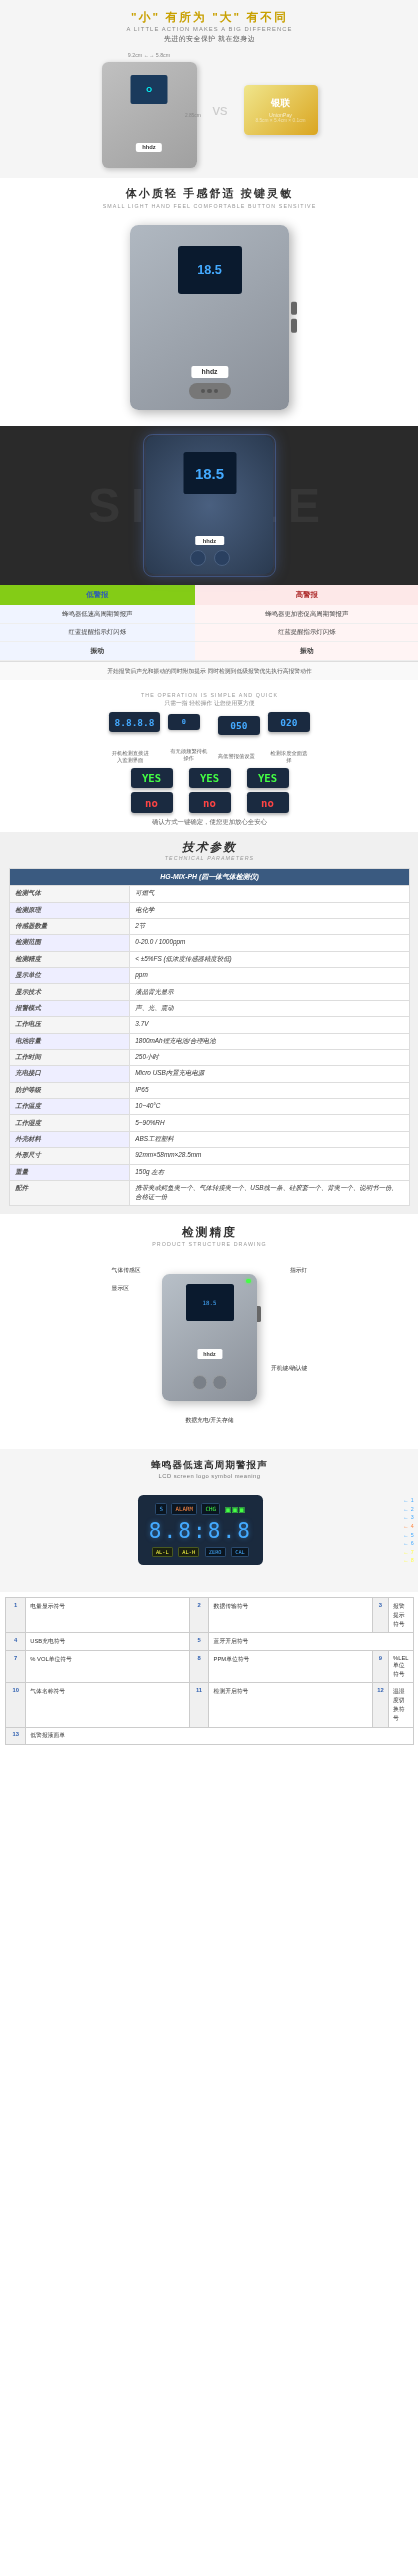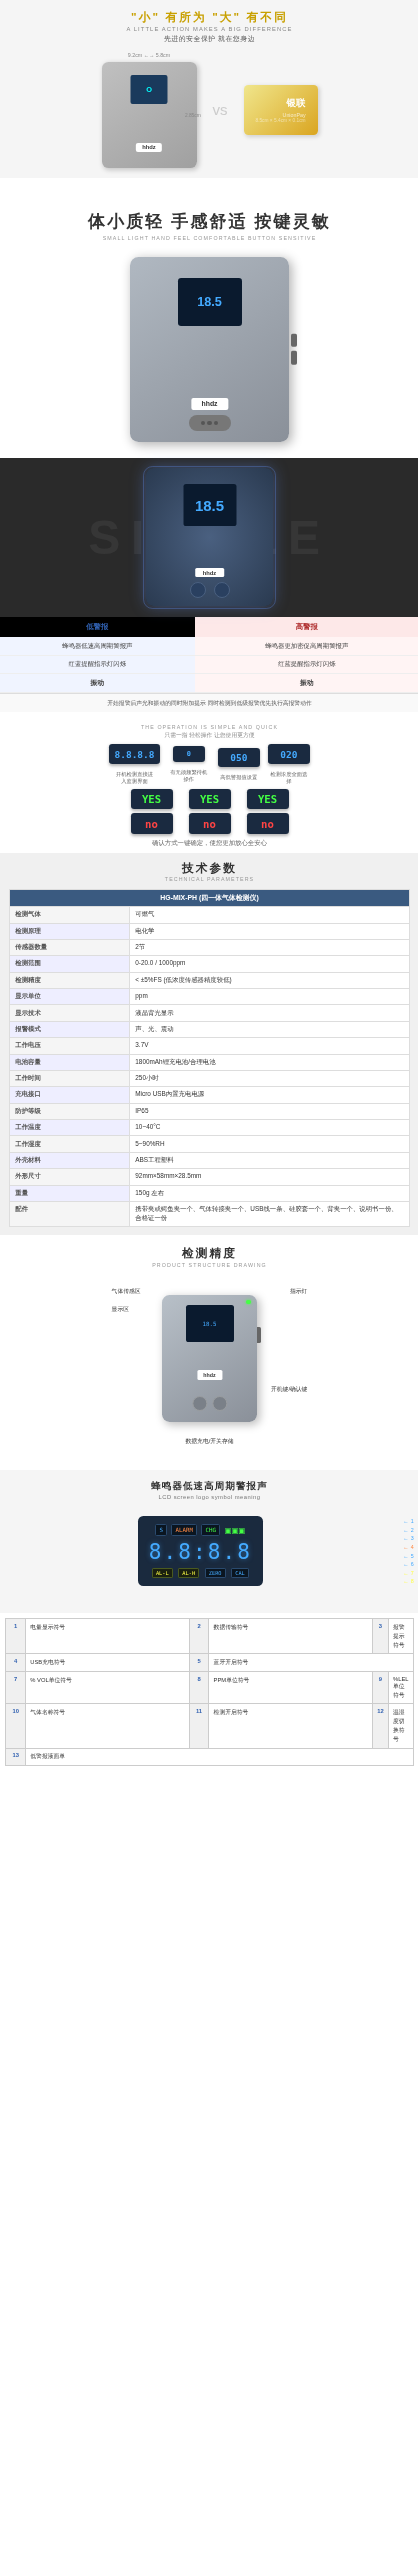--- a/index.html
+++ b/index.html
@@ -104,25 +104,24 @@
       margin-bottom: 4.2px;
     }
 
     
     .comfort-section {
       background: #fff;
       text-align: center;
       padding: 8px 10.6px;
     }
     .section-title-cn {
-      font-size: 17px;
+      font-size: 11px;
       font-weight: bold;
       color: #333;
       letter-spacing: 2.1px;
-      margin-top: 24px;
     }
     .section-title-en {
       font-size: 5.3px;
       color: #999;
       letter-spacing: 1.1px;
       margin-top: 1.1px;
     }
     .device-large-img {
       margin: 8px auto;
       width: 159px;
@@ -254,21 +253,21 @@
     }
     .alarm-table {
       width: 100%;
       border-collapse: collapse;
     }
     .alarm-table th {
       padding: 5.3px;
       font-size: 7.4px;
       font-weight: bold;
     }
-    .alarm-table th.low { background: #000000; color: #3060b0; }
+    .alarm-table th.low { background: #84cc16; color: #3060b0; }
     .alarm-table th.high { background: #fde8e8; color: #b03030; }
     .alarm-table td {
       padding: 4.2px 6.4px;
       font-size: 6.4px;
       text-align: center;
       border-bottom: 0.5px solid #eee;
     }
     .alarm-table td.low-cell { background: #f0f4ff; color: #444; }
     .alarm-table td.high-cell { background: #fff4f4; color: #444; }
     .alarm-table tr.vibrate-row td {
@@ -316,28 +315,29 @@
     }
     .op-label {
       font-size: 5.3px;
       color: #666;
       text-align: center;
       max-width: 42px;
     }
     .op-item {
       display: flex;
       flex-direction: column;
-      align-items: center;
-      gap: 7px;
+      align-items: flex-start;
+      gap: 18px;
     }
 
     
     .tech-section {
       background: #f0f0f0;
       padding: 8px 9px;
+      font-style: italic;
     }
     .tech-title-cn {
       font-size: 11.7px;
       font-weight: bold;
       color: #333;
       text-align: center;
       letter-spacing: 2.1px;
     }
     .tech-title-en {
       font-size: 5.3px;
@@ -540,21 +540,21 @@
         <div class="device-img-placeholder">
           <div class="screen">
             <span>O</span>
           </div>
           <div class="brand">hhdz</div>
           <div style="position:absolute;right:-4.2px;top:50%;transform:translateY(-50%);font-size:4.8px;color:#888;">2.85cm</div>
         </div>
       </div>
       <div style="font-size:15px;color:#ccc;">vs</div>
       <div class="card-img-placeholder">
-        <div style="text-align:right;">
+        <div style="text-align:center;">
           <div style="font-size:9.5px;color:#fff;font-weight:bold;">银联</div>
           <div style="font-size:5.3px;color:rgba(255,255,255,0.7);margin-top:2.1px;">UnionPay</div>
           <div style="font-size:4.8px;color:rgba(255,255,255,0.5);">8.5cm × 5.4cm × 0.1cm</div>
         </div>
       </div>
     </div>
   </div>
 
   <div class="comfort-section">
     <div class="section-title-cn">体小质轻 手感舒适 按键灵敏</div>

